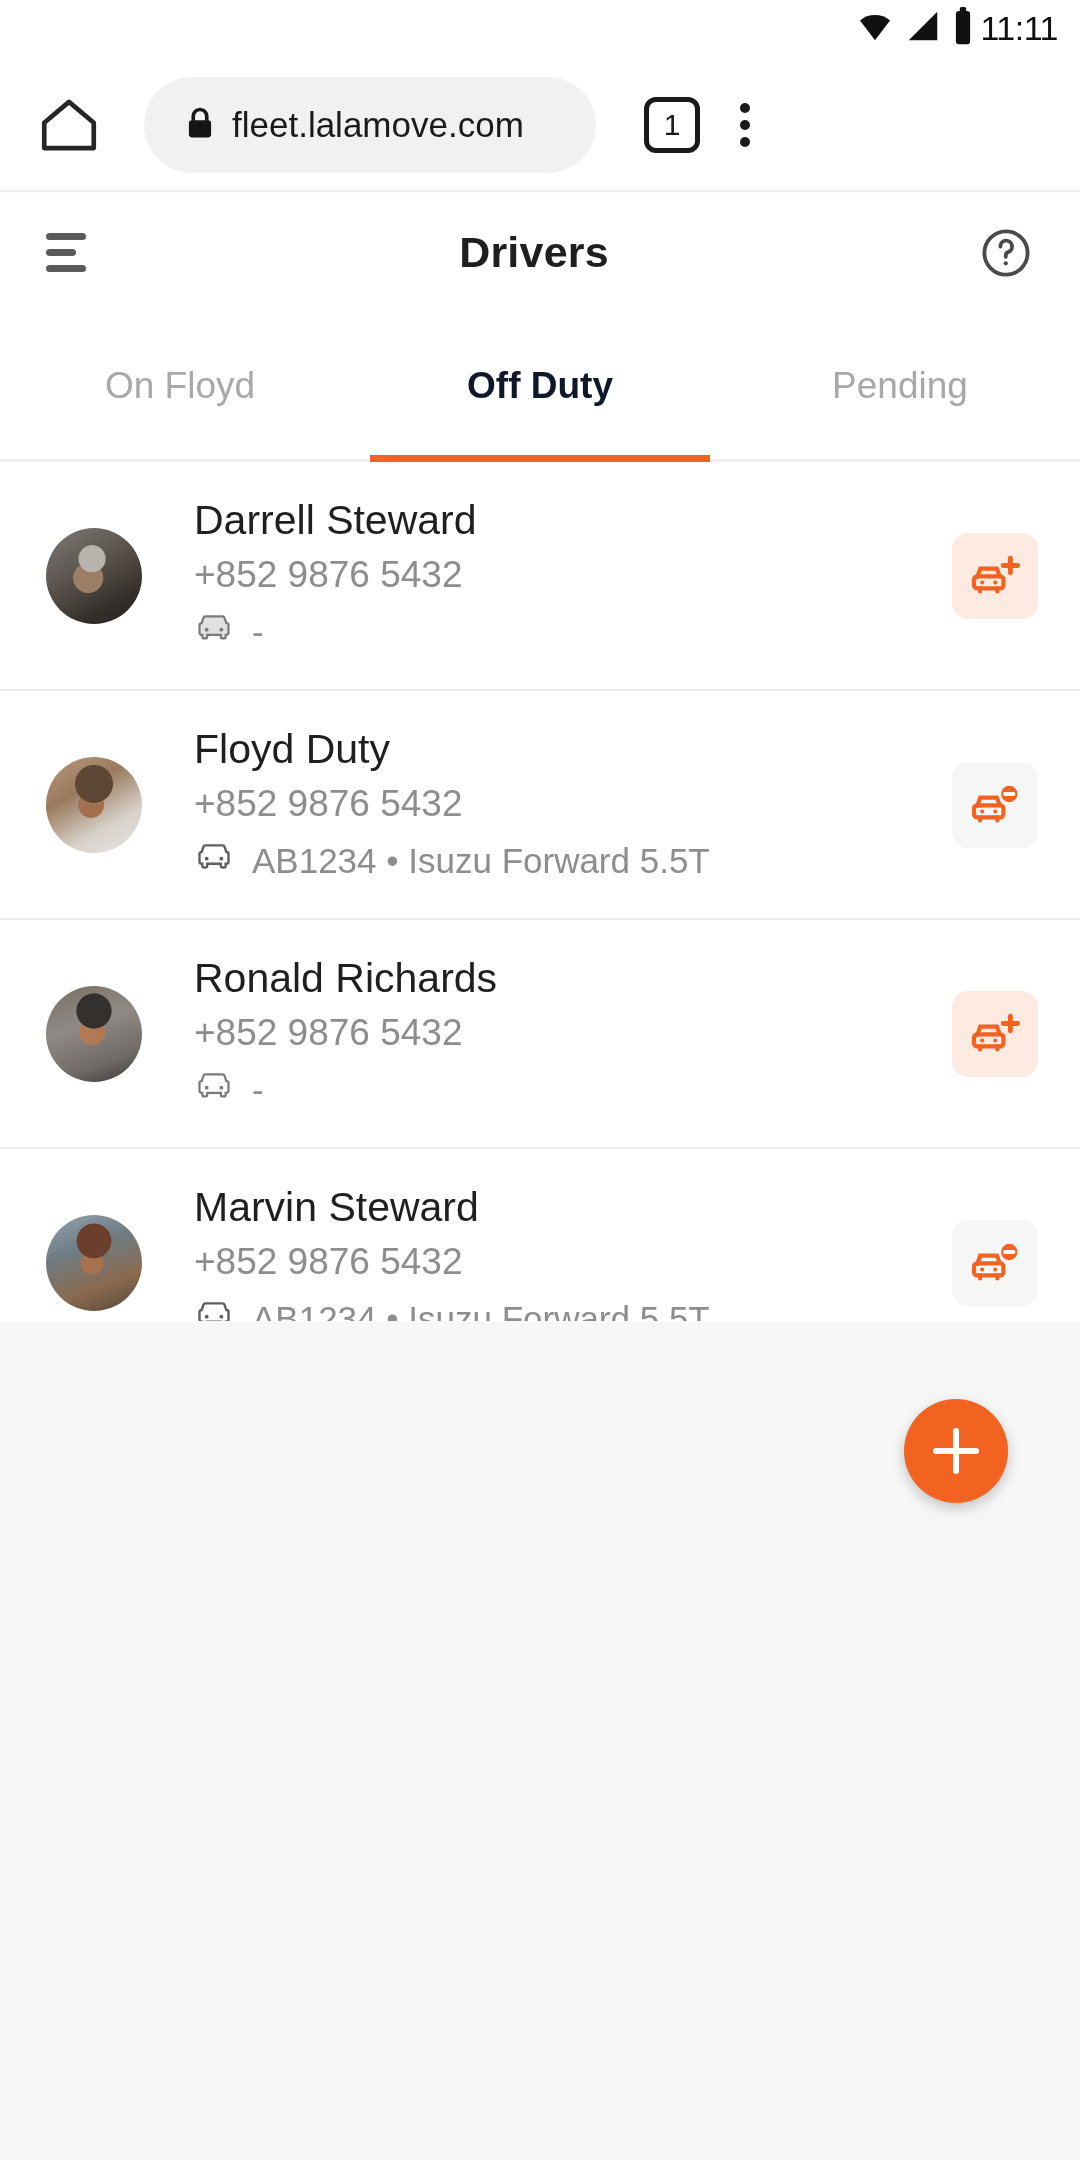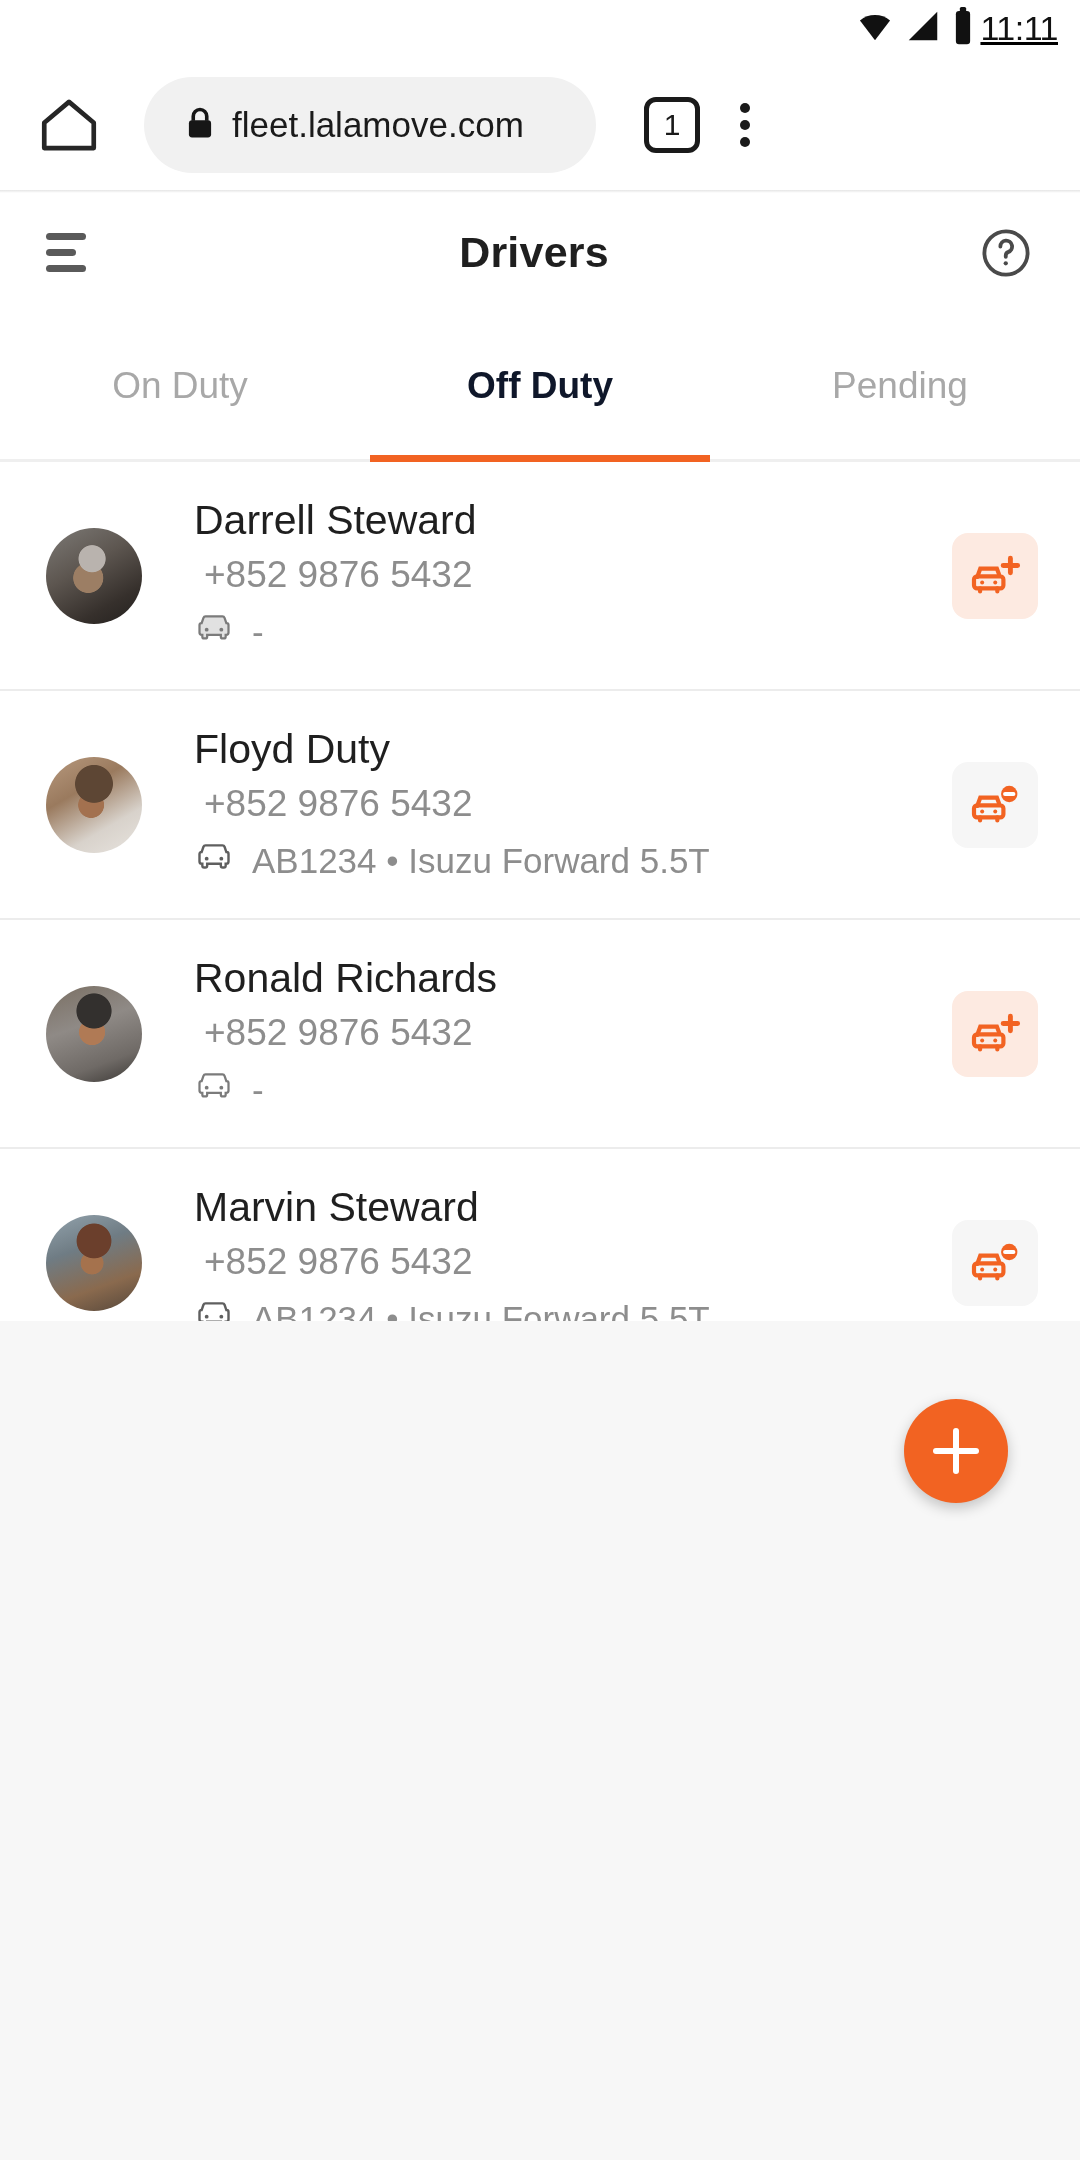--- a/index.html
+++ b/index.html
@@ -11,21 +11,20 @@
   }
 
   
   .status-bar {
     height: 56px;
     display: flex;
     align-items: center;
     justify-content: flex-end;
     padding: 0 22px 0 0;
     background: #ffffff;
-    text-decoration: underline;
   }
   .status-icons { display: flex; align-items: flex-end; gap: 10px; }
   .status-time {
     font-size: 34px;
     font-weight: 400;
     color: #111111;
     letter-spacing: -0.5px;
     margin-left: 6px;
     line-height: 1;
   }
@@ -195,21 +194,20 @@
     font-weight: normal;
     color: #1f1f1f;
     line-height: 1.28;
     white-space: nowrap;
   }
   .driver-phone {
     font-size: 37px;
     color: #8d8d8d;
     line-height: 1.35;
     white-space: nowrap;
-    margin-left: 10px;
   }
   .driver-vehicle {
     display: flex;
     align-items: center;
     gap: 18px;
     font-size: 35px;
     color: #8d8d8d;
     line-height: 1.35;
     white-space: nowrap;
     margin-top: 2px;
@@ -329,21 +327,21 @@
   <div class="help-btn">
     <svg width="54" height="54" viewBox="0 0 24 24" fill="none" stroke="#4a4a4a" stroke-width="1.7">
       <circle cx="12" cy="12" r="9.6"></circle>
       <path d="M9.5 9.1a2.6 2.6 0 1 1 3.4 2.5c-.75.28-1 .9-1 1.6v.5" stroke-linecap="round"></path>
       <circle cx="11.9" cy="16.6" r="0.95" fill="#4a4a4a" stroke="none"></circle>
     </svg>
   </div>
 </div>
 
 <div class="tabs">
-  <div class="tab">On Duty</div>
+  <div class="tab">On Floyd</div>
   <div class="tab active">Off Duty</div>
   <div class="tab">Pending</div>
 </div>
 
 <div class="driver-list">
 
   <div class="driver-row">
     <div class="avatar ph0"></div>
     <div class="driver-info">
       <div class="driver-name">Darrell Steward</div>

